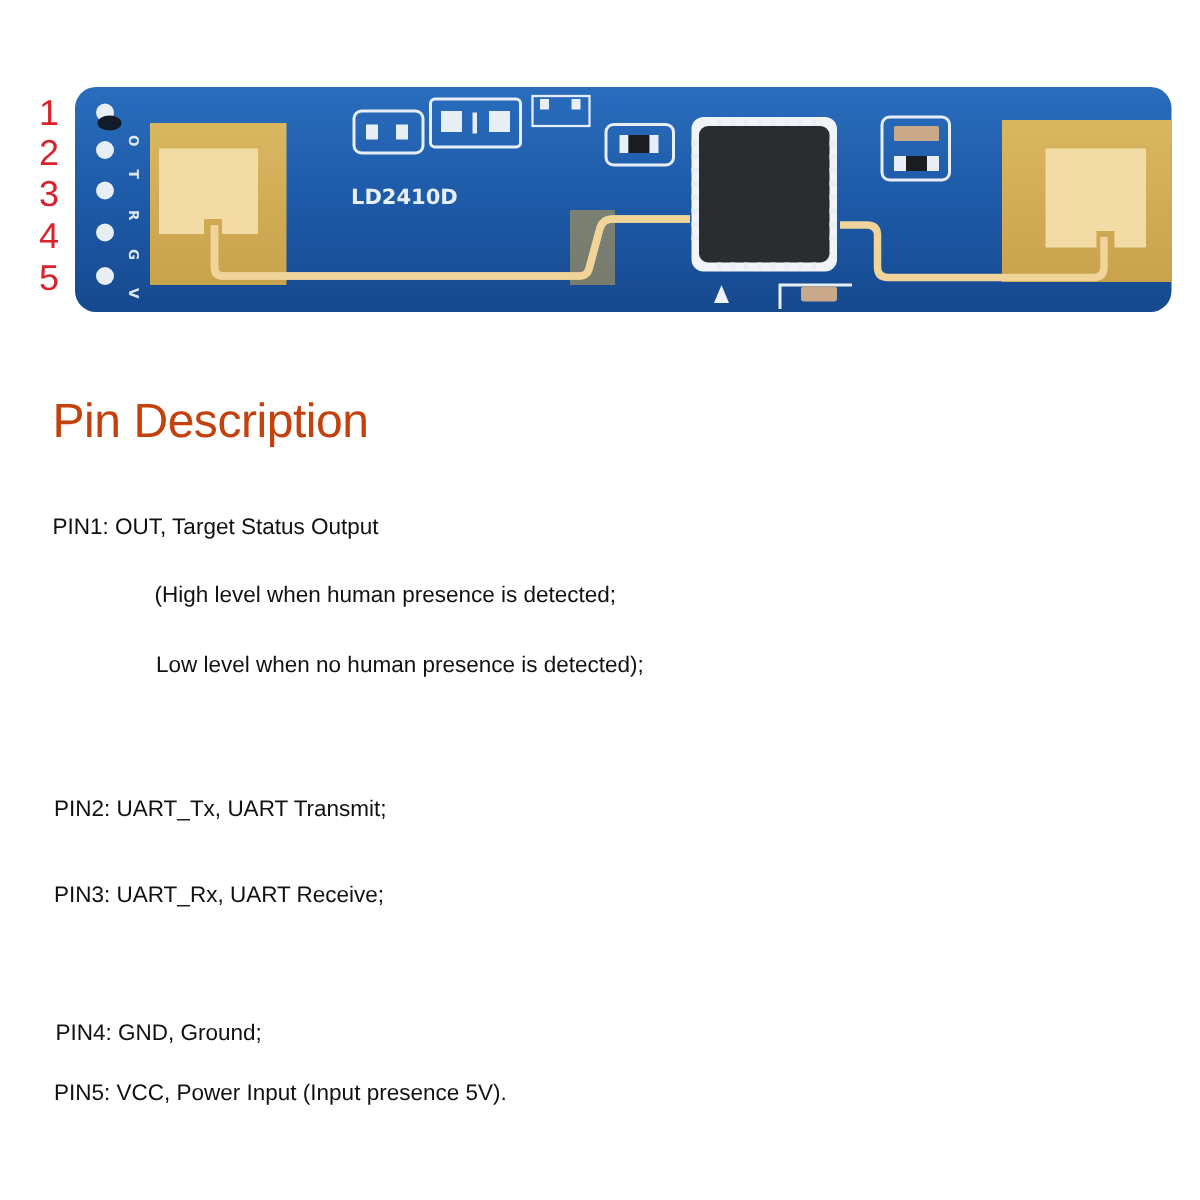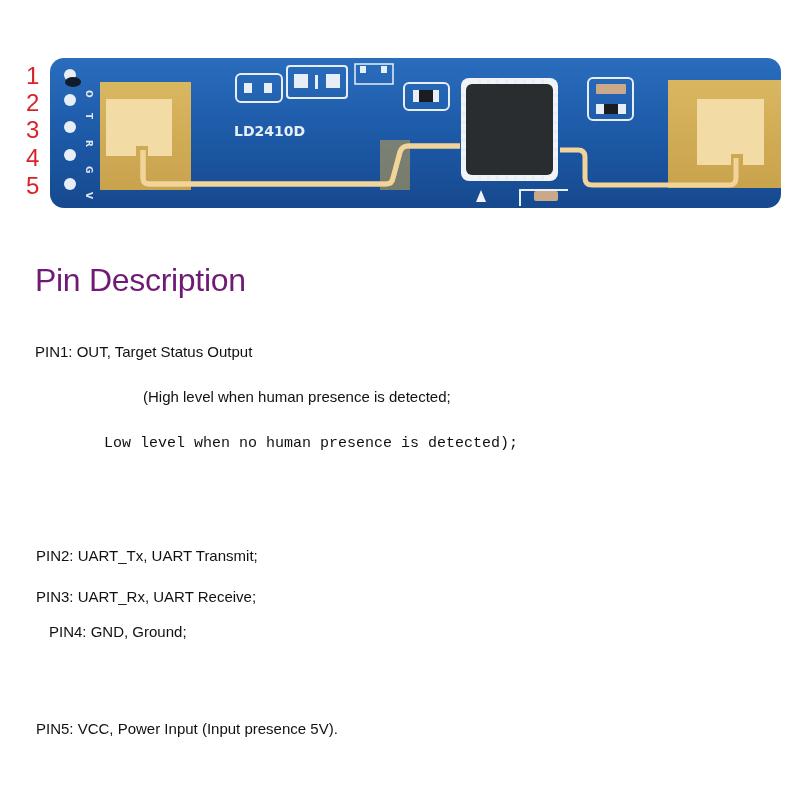--- a/index.html
+++ b/index.html
@@ -8,31 +8,31 @@
 
     .pcb-figure { position: absolute; left: 0; top: 0; width: 800px; height: 230px; }
     .pin-num {
       position: absolute; left: 26px; font-family: "Liberation Sans", sans-serif;
       font-size: 24px; color: #d8232a; line-height: 1; font-weight: normal;
     }
     .pcb-svg { position: absolute; left: 0; top: 0; }
 
     .title {
       position: absolute; left: 35px; top: 262px;
-      font-size: 32px; color: #701a75; font-weight: normal; letter-spacing: -0.3px;
+      font-size: 32px; color: #c2410c; font-weight: normal; letter-spacing: -0.3px;
     }
     .line {
       position: absolute; font-size: 15px; color: #111; white-space: nowrap;
     }
     .l1 { left: 35px; top: 343px; }
-    .l1a { left: 103px; top: 388px; margin-left: 40px; }
-    .l1b { left: 104px; top: 435px; font-family: Liberation Mono, monospace; }
-    .l2 { left: 36px; top: 547px; }
+    .l1a { left: 103px; top: 388px; }
+    .l1b { left: 104px; top: 435px; }
+    .l2 { left: 36px; top: 531px; }
     .l3 { left: 36px; top: 588px; }
-    .l4 { left: 37px; top: 623px; margin-left: 12px; }
+    .l4 { left: 37px; top: 680px; }
     .l5 { left: 36px; top: 720px; }
     .silk-label {
       font-family: "DejaVu Sans", sans-serif; font-weight: bold;
     }
   </style>
 </head>
 <body>
 
 <div class="pcb-figure">
   <svg class="pcb-svg" width="800" height="230" viewBox="0 0 800 230">

